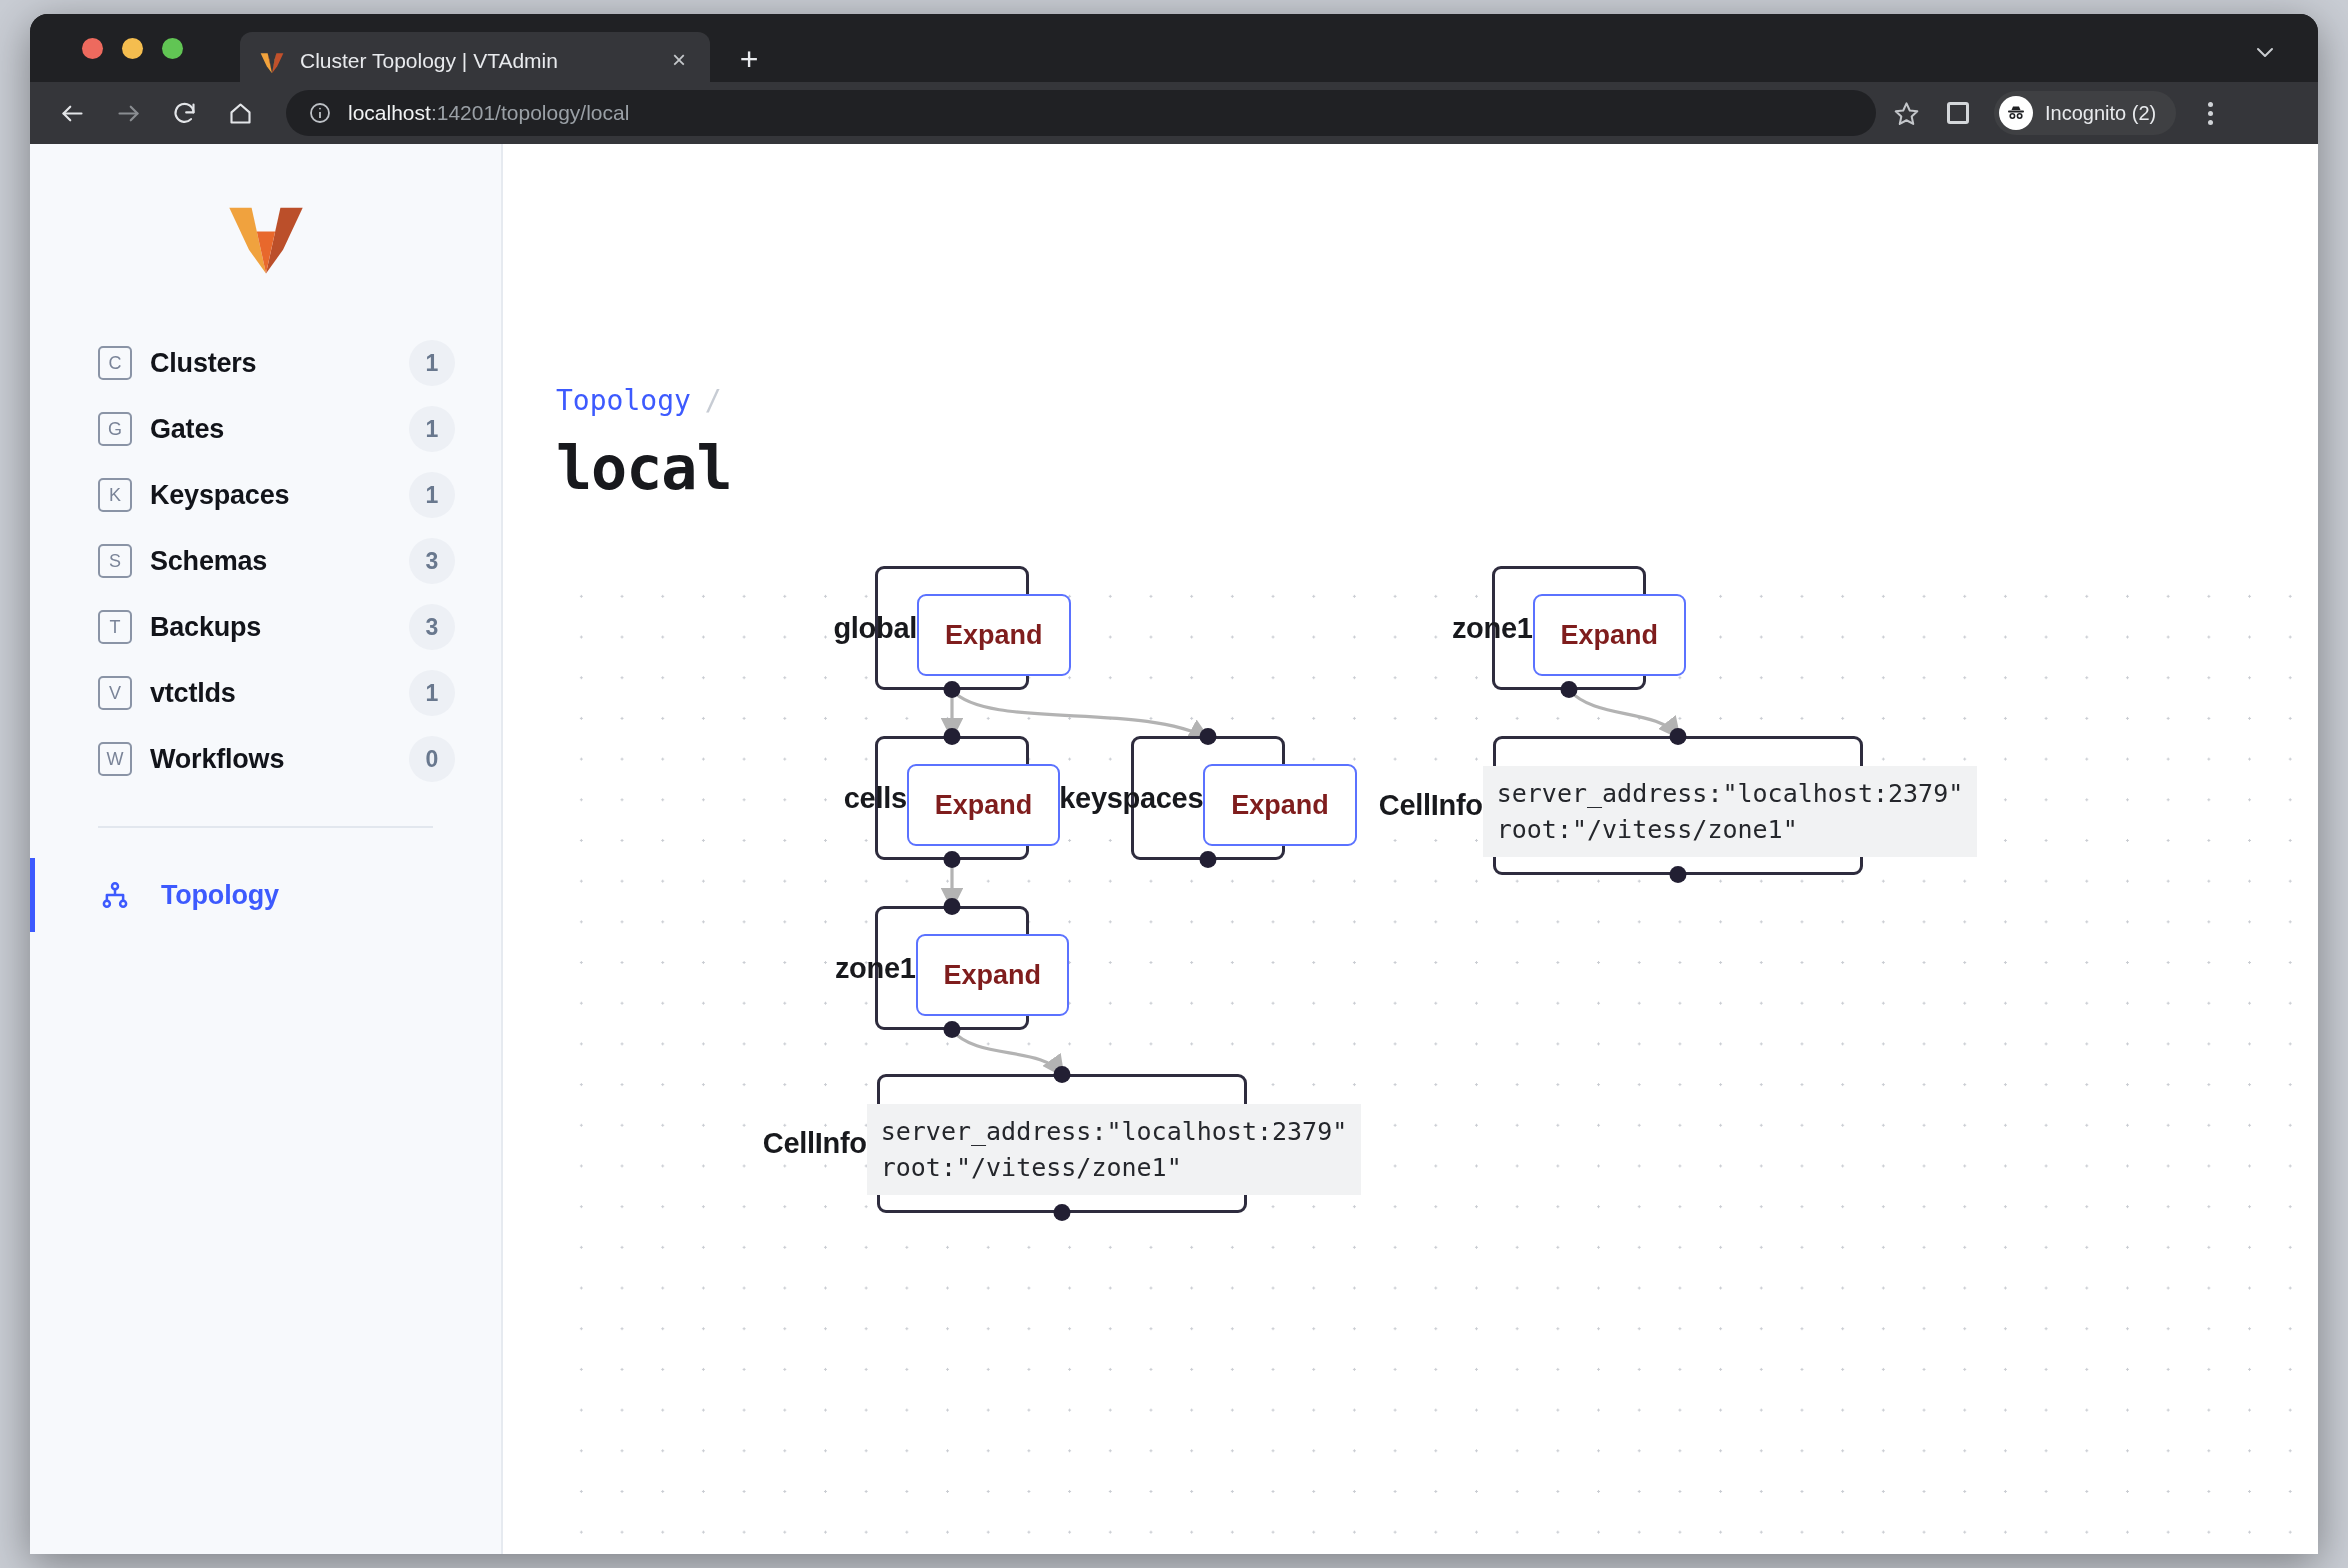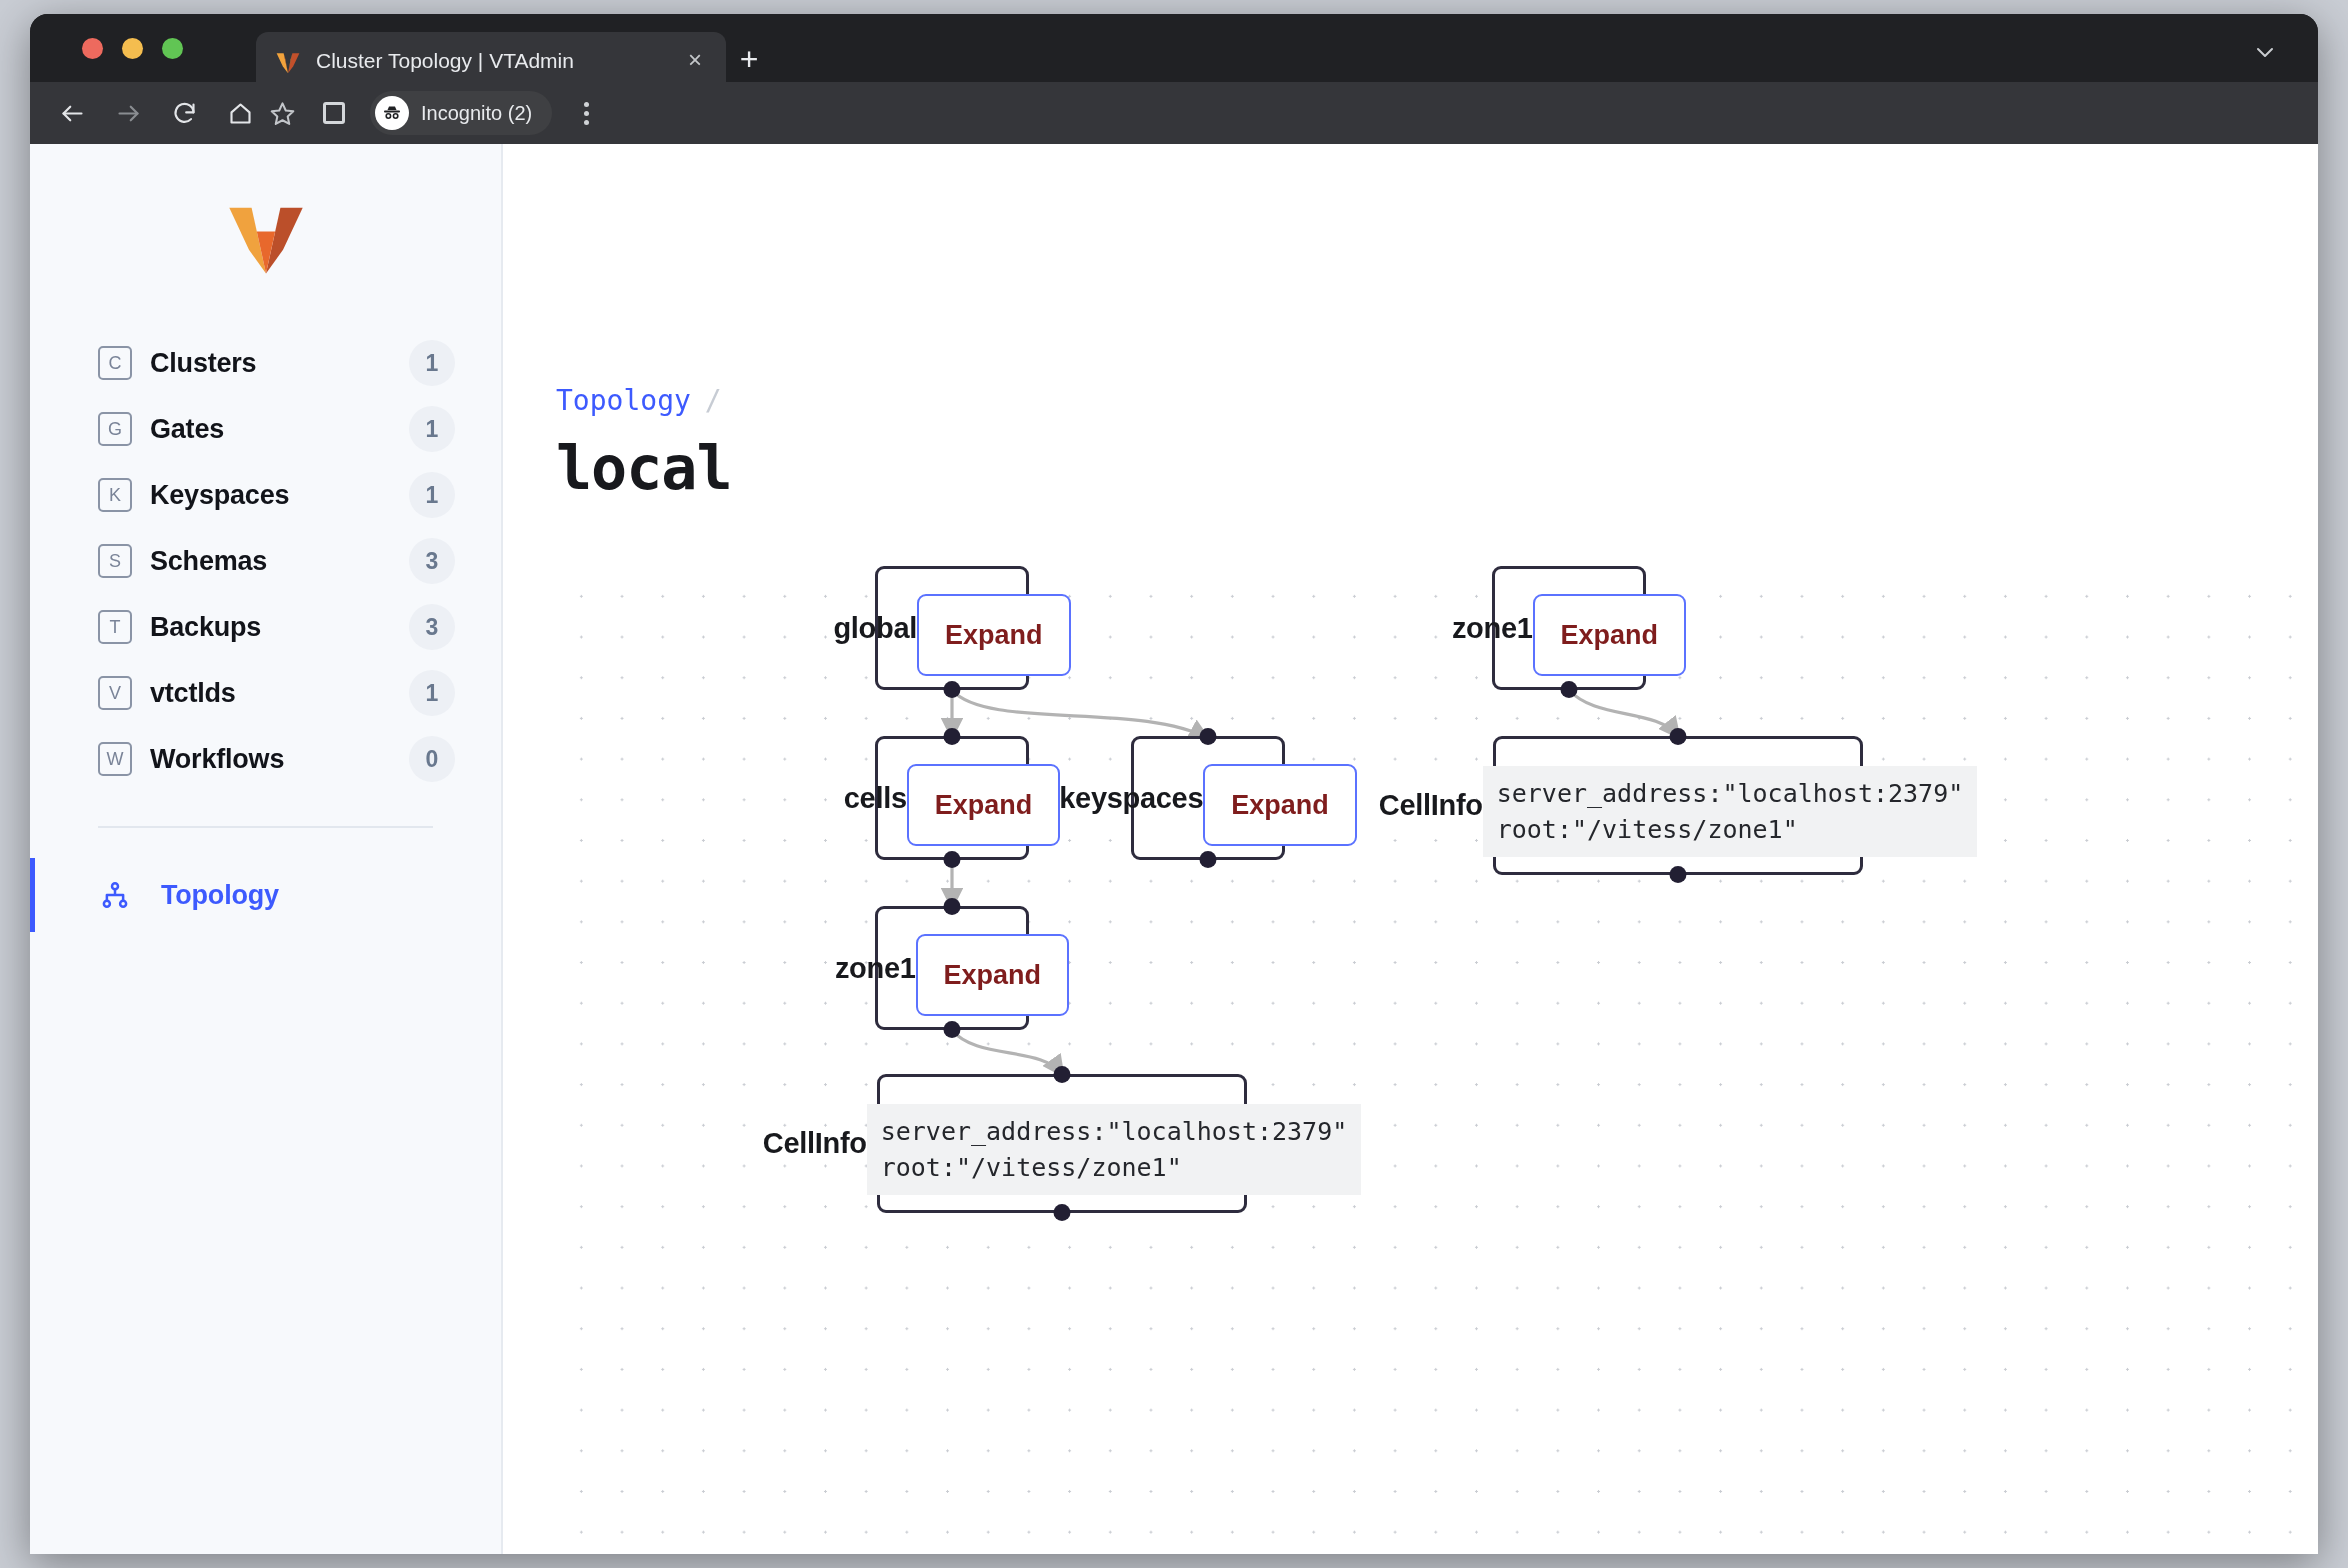--- a/index.html
+++ b/index.html
@@ -36,21 +36,20 @@
   .tl-yellow { background: #f4bd4f; }
   .tl-green  { background: #61c554; }
 
   #active-tab {
     position: absolute; left: 210px; top: 18px;
     width: 470px; height: 58px;
     background: #35363a;
     border-radius: 12px 12px 0 0;
     display: flex; align-items: center;
     padding: 0 16px 0 18px;
-    margin-left: 16px;
   }
   .tab-favicon { width: 28px; height: 28px; flex: 0 0 28px; }
   #tab-title {
     flex: 1 1 auto;
     color: #e8eaed;
     font-size: 21px;
     margin-left: 14px;
     white-space: nowrap; overflow: hidden; text-overflow: ellipsis;
   }
   #tab-close {
@@ -332,20 +331,30 @@
         <path d="M20 11a8 8 0 1 0-2.2 6"></path>
           <polyline points="20,4 20,11 13.5,11"></polyline>
         </svg>
     </div>
     <div class="nav-btn">
       <svg viewBox="0 0 24 24" width="27" height="27" fill="none" stroke="currentColor" stroke-width="1.9" stroke-linecap="round" stroke-linejoin="round">
           <path d="M4 11 L12 4 L20 11 V20 H4 Z"></path>
         </svg>
     </div>
 
+    <div id="omnibox">
+      <span id="site-info-icon">
+        <svg viewBox="0 0 24 24" width="24" height="24" fill="none" stroke="currentColor" stroke-width="1.8">
+          <circle cx="12" cy="12" r="9"></circle>
+            <line x1="12" y1="11" x2="12" y2="17"></line>
+            <circle cx="12" cy="7.6" r="0.9" fill="currentColor" stroke="none"></circle>
+          </svg>
+      </span>
+      <span id="url-text"><span class="host">localhost</span><span>:14201/topology/local</span></span>
+    </div>
 
     <div id="bookmark-star">
       <svg viewBox="0 0 24 24" width="27" height="27" fill="none" stroke="currentColor" stroke-width="1.8" stroke-linejoin="round">
           <polygon points="12,3 14.9,9.3 21.6,10.1 16.6,14.7 18,21.3 12,18 6,21.3 7.4,14.7 2.4,10.1 9.1,9.3"></polygon>
         </svg>
     </div>
     <div id="side-panel-icon">
         <span class="sq"></span>
       </div>
 

